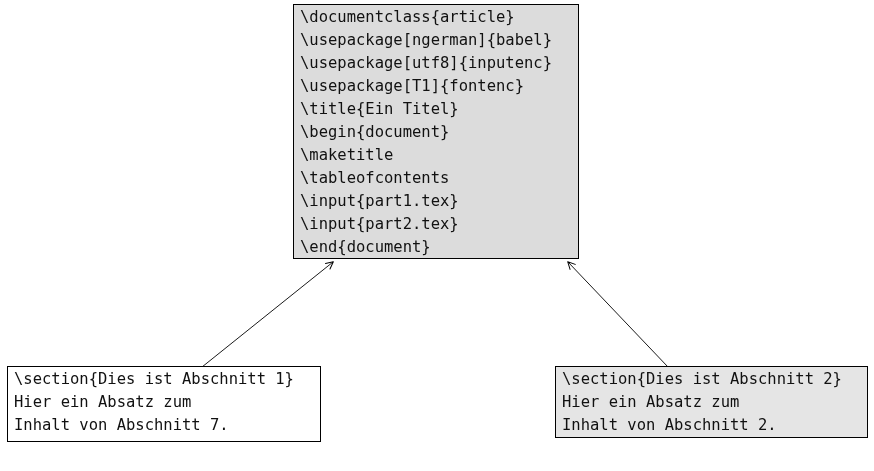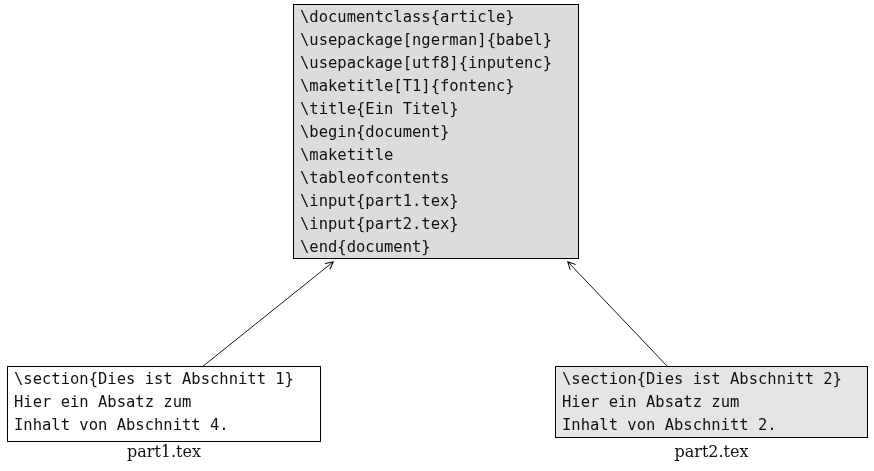--- a/index.html
+++ b/index.html
@@ -83,37 +83,35 @@
       </marker>
     </defs>
     <line x1="202" y1="367" x2="333" y2="262" stroke="#000000" stroke-width="0.9" marker-end="url(#tikz-arrow-tip)"></line>
     <line x1="668" y1="367" x2="568" y2="262" stroke="#000000" stroke-width="0.9" marker-end="url(#tikz-arrow-tip)"></line>
   </svg>
 
   <div id="main-box" class="code-box">
     <span class="code-line">\documentclass{article}</span>
     <span class="code-line">\usepackage[ngerman]{babel}</span>
     <span class="code-line">\usepackage[utf8]{inputenc}</span>
-    <span class="code-line">\maketitle[T1]{fontenc}</span>
+    <span class="code-line">\usepackage[T1]{fontenc}</span>
     <span class="code-line">\title{Ein Titel}</span>
     <span class="code-line">\begin{document}</span>
     <span class="code-line">\maketitle</span>
     <span class="code-line">\tableofcontents</span>
     <span class="code-line">\input{part1.tex}</span>
     <span class="code-line">\input{part2.tex}</span>
     <span class="code-line">\end{document}</span>
   </div>
 
   <div id="part1-box" class="code-box">
     <span class="code-line">\section{Dies ist Abschnitt 1}</span>
     <span class="code-line">Hier ein Absatz zum</span>
-    <span class="code-line">Inhalt von Abschnitt 4.</span>
+    <span class="code-line">Inhalt von Abschnitt 7.</span>
   </div>
-  <div id="part1-label" class="file-label">part1.tex</div>
 
   <div id="part2-box" class="code-box">
     <span class="code-line">\section{Dies ist Abschnitt 2}</span>
     <span class="code-line">Hier ein Absatz zum</span>
     <span class="code-line">Inhalt von Abschnitt 2.</span>
   </div>
-  <div id="part2-label" class="file-label">part2.tex</div>
 
 </div>
 
 </body></html>

